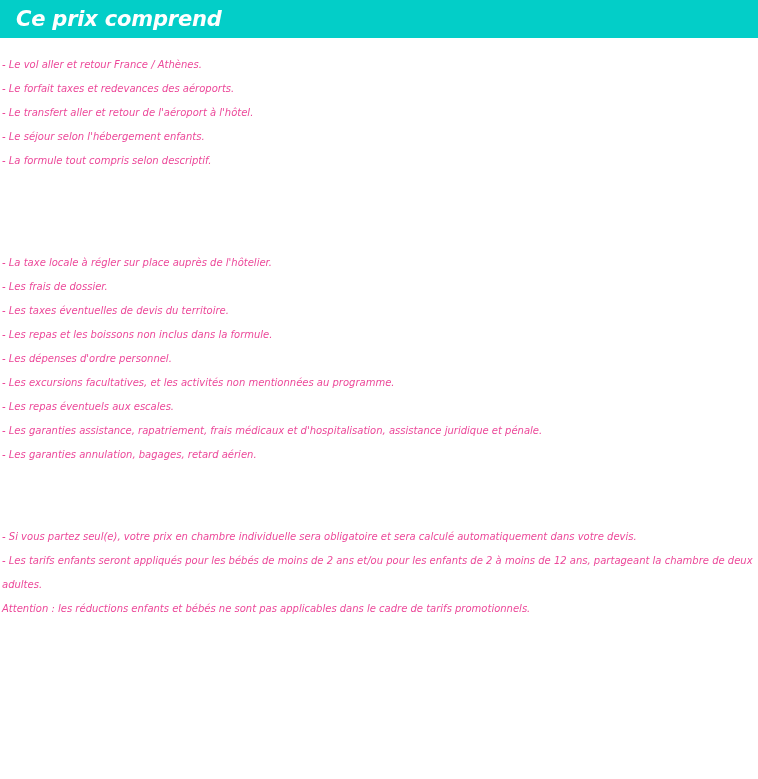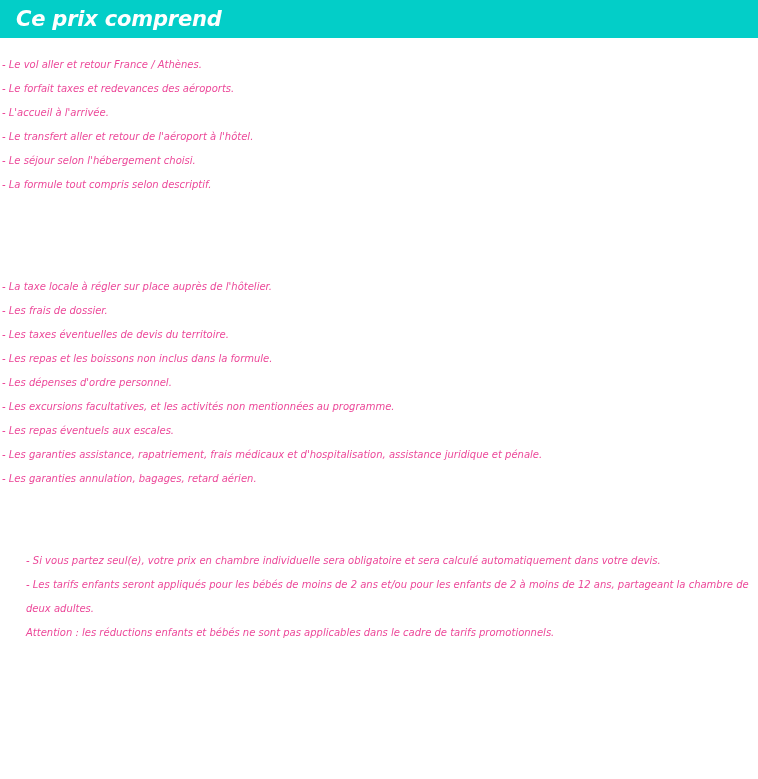--- a/index.html
+++ b/index.html
@@ -57,21 +57,20 @@
     font-weight: normal;
     font-size: 10px;
     line-height: 24px;
     margin: 0;
     padding: 0;
     white-space: nowrap;
   }
   .para {
     white-space: normal;
     max-width: 752px;
-    margin-left: 24px;
   }
   
   #section-inclus .section-body { padding-top: 15px; }
   #section-inclus { margin-bottom: 0; }
   .spacer-1 { height: 47px; }
   #section-exclus .section-body { padding-top: 31px; }
   .spacer-2 { height: 44px; }
   #section-asavoir .section-body { padding-top: 14px; }
 </style>
 </head>
@@ -80,23 +79,22 @@
 <div class="page">
 
   <section class="section" id="section-inclus">
     <div class="section-header">
       <h2 class="section-header-title">Ce prix comprend</h2>
     </div>
     <div class="section-body">
       <ul class="list">
         <li class="list-item">- Le vol aller et retour France / Athènes.</li>
         <li class="list-item">- Le forfait taxes et redevances des aéroports.</li>
-        <li class="list-item">- L'accueil à l'arrivée.</li>
         <li class="list-item">- Le transfert aller et retour de l'aéroport à l'hôtel.</li>
-        <li class="list-item">- Le séjour selon l'hébergement choisi.</li>
+        <li class="list-item">- Le séjour selon l'hébergement enfants.</li>
         <li class="list-item">- La formule tout compris selon descriptif.</li>
       </ul>
     </div>
   </section>
 
   <div class="spacer-1"></div>
 
   <section class="section" id="section-exclus">
     <div class="section-body">
       <ul class="list">

